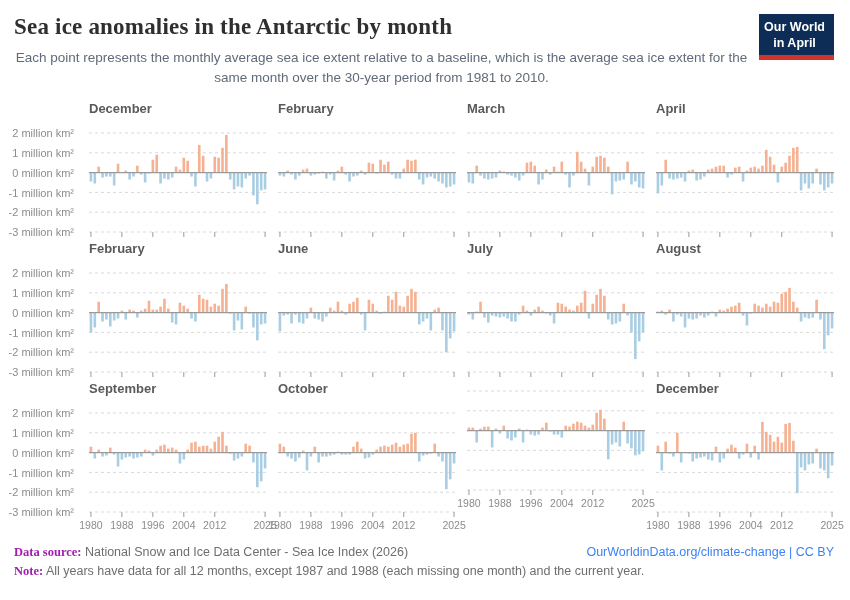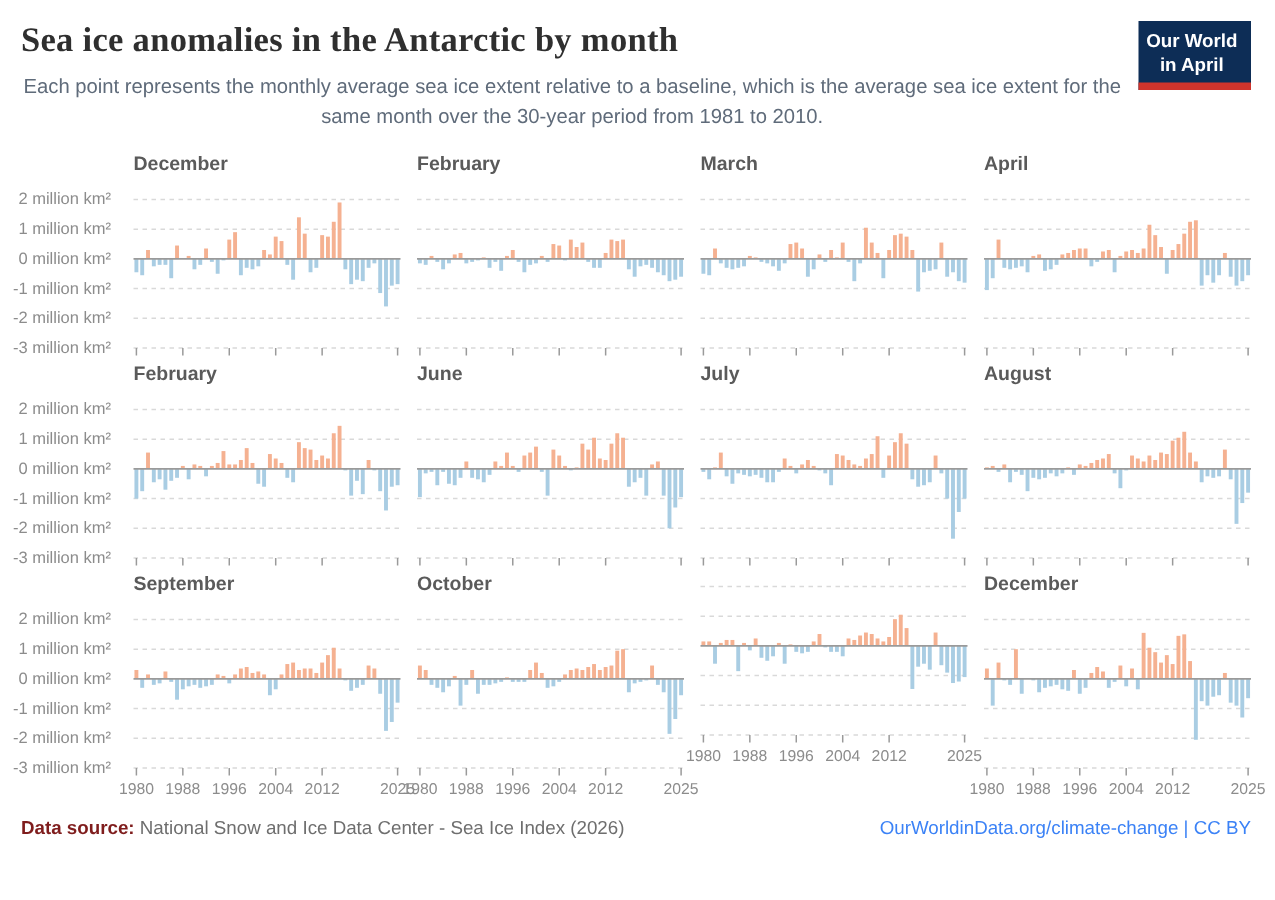--- a/index.html
+++ b/index.html
@@ -9,21 +9,21 @@
   .title{font-family:"Liberation Serif",serif;font-size:23px;font-weight:700;color:#2f2f2f;margin:2px 0 8px 0;letter-spacing:0.2px;}
   .subtitle{font-size:13.5px;color:#5f6b7a;line-height:1.45;max-width:735px;text-align:center;}
   .logo{background:#0d2d56;border-bottom:5px solid #d0342c;color:#fff;font-size:12.5px;font-weight:700;text-align:center;padding:6px 9px 4px 5px;line-height:1.25;flex:0 0 auto;margin-top:2px;}
   .charts{margin-top:14px;display:grid;grid-template-columns:64px repeat(4,178px);column-gap:11px;row-gap:2px;align-items:start;}
   .mtitle{font-size:13px;font-weight:700;color:#5a5a5a;height:16px;margin-bottom:6px;}
   .cell svg{display:block;overflow:visible;}
   .ylabcol{position:relative;height:138px;margin-left:15px;}
   .ylab{position:absolute;right:4px;font-size:11px;color:#8c8c8c;white-space:nowrap;line-height:12px;}
   .footer{margin-top:10px;font-size:12.5px;color:#6e6e6e;line-height:1.5;}
   .frow{display:flex;justify-content:space-between;}
-  .flabel{font-weight:700;color:#7f1d1d;}
+  .flabel{font-weight:700;color:#a21caf;font-family:Liberation Serif, serif;}
   .fright{color:#3b82f6;}
 </style>
 </head>
 <body>
 
 <div class="page">
 
   <div class="header">
     <div>
       <div class="title">Sea ice anomalies in the Antarctic by month</div>
@@ -839,15 +839,16 @@
           <text x="176.06521739130434" y="126" text-anchor="middle" fill="#8c8c8c" font-size="10.5" font-family="&quot;Liberation Sans&quot;,sans-serif">2025</text>
         </svg>
     </div>
   </div>
 
   <div class="footer">
     <div class="frow">
       <div><span class="flabel">Data source:</span><span> National Snow and Ice Data Center - Sea Ice Index (2026)</span></div>
       <div class="fright">OurWorldinData.org/climate-change | CC BY</div>
     </div>
+    <div><span class="flabel">Note:</span><span> All years have data for all 12 months, except 1987 and 1988 (each missing one month) and the current year.</span></div>
   </div>
 
 </div>
 
 </body></html>

